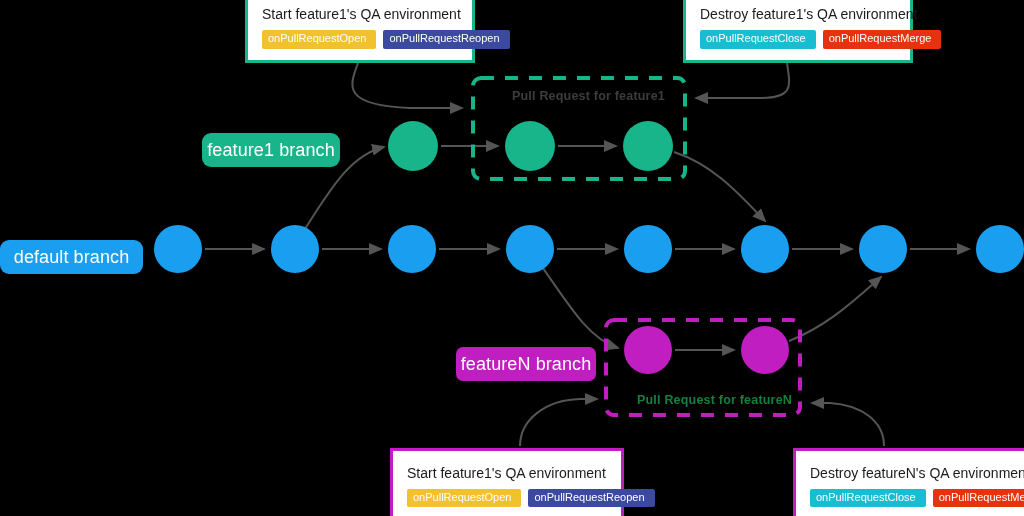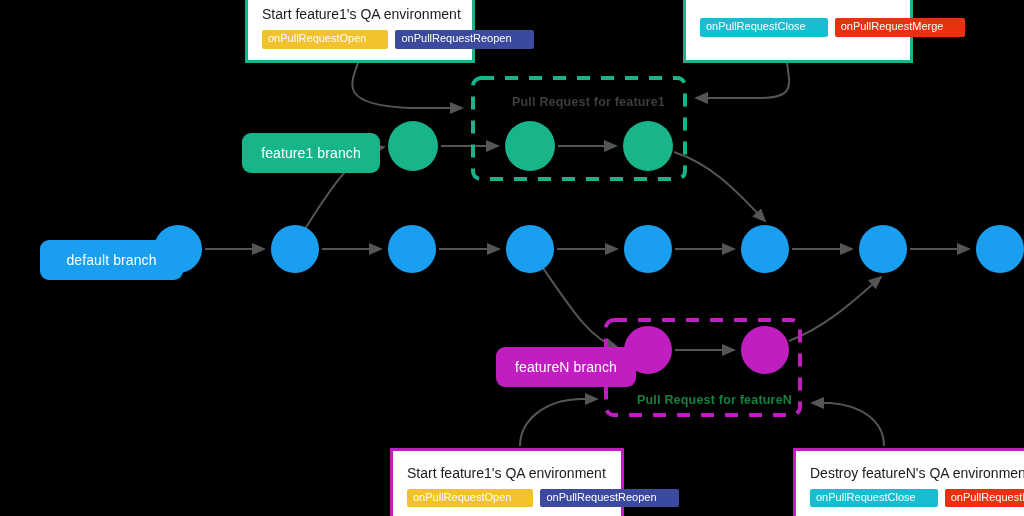--- a/index.html
+++ b/index.html
@@ -2,34 +2,34 @@
 <html><head>
 <meta charset="utf-8">
 <style>
   html,body{margin:0;padding:0;background:#000;}
   body{width:1024px;height:516px;overflow:hidden;font-family:"Liberation Sans",sans-serif;}
   #stage{position:relative;width:1024px;height:516px;background:#000;}
   svg.layer{position:absolute;left:0;top:0;width:1024px;height:516px;}
 
   .branch-pill{
     position:absolute;display:flex;align-items:center;justify-content:center;
-    border-radius:9px;color:#fff;font-size:14px;font-weight:400;
-    letter-spacing:.1px;white-space:nowrap;padding:0 14px;height:40px;margin-left:40px;
+    border-radius:9px;color:#fff;font-size:18px;font-weight:400;
+    letter-spacing:.1px;white-space:nowrap;padding:0 14px;height:34px;
   }
 
   .callout{
     position:absolute;background:#fff;box-sizing:border-box;
     display:flex;flex-direction:column;justify-content:center;
   }
   .callout .title{
     font-size:14px;color:#1b1b1b;margin:0 0 8px 14px;white-space:nowrap;
   }
   .callout .tags{display:flex;gap:7px;margin-left:14px;}
   .tag{
-    font-size:11px;color:#fff;padding:3px 22px 4px 6px;border-radius:2px;
+    font-size:11px;color:#fff;padding:3px 10px 4px 6px;border-radius:2px;
     white-space:nowrap;line-height:1.05;
   }
 
   .prlabel{
     position:absolute;font-size:12.5px;font-weight:bold;color:#3d3d3d;
     white-space:nowrap;letter-spacing:.2px;
   }
 </style>
 </head>
 <body>
@@ -83,43 +83,44 @@
         <circle cx="1000" cy="249" r="24" fill="#1a9ff0"></circle>
         <circle cx="413" cy="146" r="25" fill="#18b58a"></circle>
         <circle cx="530" cy="146" r="25" fill="#18b58a"></circle>
         <circle cx="648" cy="146" r="25" fill="#18b58a"></circle>
         <circle cx="648" cy="350" r="24" fill="#c01ec0"></circle>
         <circle cx="765" cy="350" r="24" fill="#c01ec0"></circle>
       </g>
   </svg>
 
   <div id="prlabels">
-      <div class="prlabel" style="left: 512px; top: 89px; color: rgb(61, 61, 61); margin-top: 6px;">Pull Request for feature1</div>
+      <div class="prlabel" style="left: 512px; top: 89px; color: rgb(61, 61, 61);">Pull Request for feature1</div>
       <div class="prlabel" style="left: 637px; top: 393px; color: #15803d;">Pull Request for featureN</div>
     </div>
   <div id="pills">
       <div class="branch-pill" style="left: 0px; top: 240px; width: 115px; background: rgb(26, 159, 240);">
         <span>default branch</span>
       </div>
       <div class="branch-pill" style="left: 202px; top: 133px; width: 110px; background: rgb(24, 181, 138);">
         <span>feature1 branch</span>
       </div>
-      <div class="branch-pill" style="left: 456px; top: 347px; width: 112px; background: rgb(192, 30, 192);">
+      <div class="branch-pill" style="left: 456px; top: 347px; width: 112px; background: rgb(192, 30, 192); border-radius: 7px;">
         <span>featureN branch</span>
       </div>
     </div>
   <div id="callouts">
       <div class="callout" style="left: 245px; top: -8px; width: 230px; height: 71px; border: 3px solid rgb(24, 181, 138);">
         <div class="title">Start feature1's QA environment</div>
         <div class="tags">
           <span class="tag" style="background: rgb(242, 193, 46);">onPullRequestOpen</span>
           <span class="tag" style="background: rgb(59, 74, 158);">onPullRequestReopen</span>
         </div>
       </div>
       <div class="callout" style="left: 683px; top: -8px; width: 230px; height: 71px; border: 3px solid rgb(24, 181, 138);">
+        <div class="title">Destroy feature1's QA environment</div>
         <div class="tags">
           <span class="tag" style="background: rgb(25, 189, 210);">onPullRequestClose</span>
           <span class="tag" style="background: rgb(232, 49, 15);">onPullRequestMerge</span>
         </div>
       </div>
       <div class="callout" style="left: 390px; top: 448px; width: 234px; height: 76px; border: 3px solid rgb(192, 30, 192);">
         <div class="title">Start feature1's QA environment</div>
         <div class="tags">
           <span class="tag" style="background: rgb(242, 193, 46);">onPullRequestOpen</span>
           <span class="tag" style="background: rgb(59, 74, 158);">onPullRequestReopen</span>

